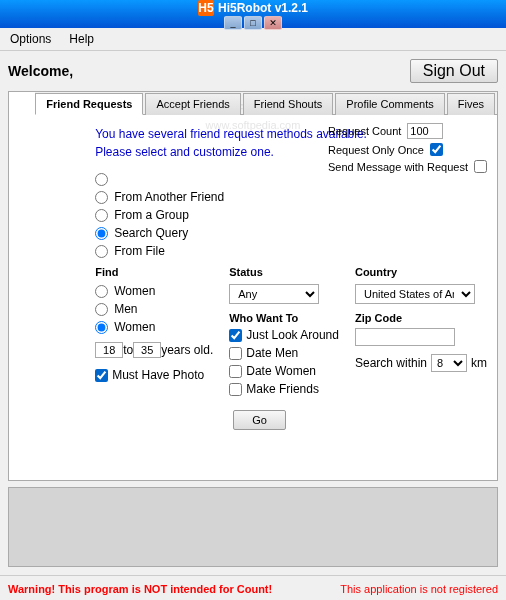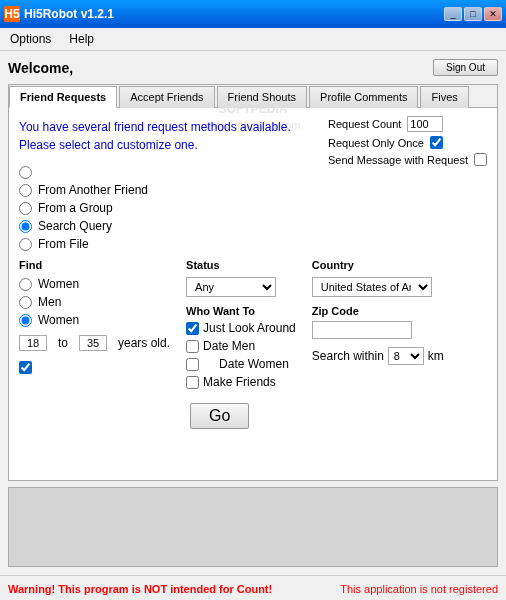--- a/index.html
+++ b/index.html
@@ -6,20 +6,21 @@
     body { width: 506px; height: 600px; background: #ece9d8; overflow: hidden; }
 
     .title-bar {
       background: linear-gradient(to bottom, #0997ff 0%, #0053d4 100%);
       height: 28px;
       display: flex;
       align-items: center;
       justify-content: space-between;
       padding: 0 4px;
       color: white;
+      flex-direction: column;
     }
     .title-bar-left {
       display: flex;
       align-items: center;
       gap: 4px;
     }
     .app-icon {
       width: 16px; height: 16px;
       background: #ff6600;
       border-radius: 2px;
@@ -78,30 +79,31 @@
       justify-content: space-between;
       align-items: center;
       margin-bottom: 8px;
     }
     .welcome-text { font-size: 14px; font-weight: bold; }
     .sign-out-btn {
       padding: 2px 12px;
       background: linear-gradient(to bottom, #f8f8f8, #ddd);
       border: 1px solid #999;
       cursor: pointer;
-      font-size: 10px;
+      font-size: 16px;
       border-radius: 2px;
     }
 
     .tabs-container {
       border: 1px solid #aaa;
       background: white;
       flex: 1;
       display: flex;
       flex-direction: column;
+      align-items: flex-end;
     }
     .tabs-row {
       display: flex;
       background: #f0f0f0;
       border-bottom: 1px solid #aaa;
     }
     .tab {
       padding: 4px 10px;
       border: 1px solid #aaa;
       border-bottom: none;
@@ -145,21 +147,21 @@
     .search-section {
       display: flex;
       gap: 16px;
       margin-top: 0;
       flex: 1;
     }
 
     .find-col { display: flex; flex-direction: column; gap: 4px; min-width: 100px; }
     .col-title { font-weight: bold; font-size: 11px; margin-bottom: 2px; }
 
-    .age-row { display: flex; align-items: center; gap: 11px; font-size: 11px; margin-top: 4px; }
+    .age-row { display: flex; align-items: center; gap: 0; font-size: 11px; margin-top: 4px; }
     .age-input {
       width: 28px; border: 1px solid #aaa; padding: 1px 2px; font-size: 11px; background: white; text-align: center;
     }
     .must-photo-row { display: flex; align-items: center; gap: 4px; font-size: 11px; margin-top: 6px; }
 
     .status-col { display: flex; flex-direction: column; gap: 4px; min-width: 100px; }
     .status-select {
       border: 1px solid #aaa;
       background: white;
       padding: 2px 4px;
@@ -184,21 +186,21 @@
     .search-within-row { display: flex; align-items: center; gap: 4px; font-size: 11px; margin-top: 4px; }
     .within-select {
       border: 1px solid #aaa; background: white; padding: 1px; font-size: 11px; width: 36px;
     }
 
     .go-btn {
       padding: 3px 18px;
       background: linear-gradient(to bottom, #f8f8f8, #ddd);
       border: 1px solid #999;
       cursor: pointer;
-      font-size: 16px;
+      font-size: 11px;
       border-radius: 2px;
       margin-top: 10px;
       align-self: flex-start;
       margin-left: 4px;
     }
 
     .preview-area {
       background: #d4d4d4;
       border: 1px solid #aaa;
       margin-top: 6px;
@@ -326,41 +328,42 @@
             <span>Women</span>
           </div>
           <div class="age-row">
             <input type="text" class="age-input" value="18" style="">
             <span>to</span>
             <input type="text" class="age-input" value="35" style="">
             <span>years old.</span>
           </div>
           <div class="must-photo-row">
             <input type="checkbox" checked="" class="checkbox-blue" style="">
+            <span>Must Have Photo</span>
           </div>
         </div>
 
         <div class="status-col">
           <div class="col-title">Status</div>
           <select class="status-select">
             <option>Any</option>
             <option>Single</option>
             <option>In a Relationship</option>
             <option>Married</option>
           </select>
           <div class="who-want-label">Who Want To</div>
           <div class="radio-row" style="gap:4px;">
             <input type="checkbox" checked="" class="checkbox-blue" style="">
             <span>Just Look Around</span>
           </div>
           <div class="radio-row" style="gap:4px;">
             <input type="checkbox" style="">
             <span>Date Men</span>
           </div>
-          <div class="radio-row" style="gap:20px;">
+          <div class="radio-row" style="gap:4px;">
             <input type="checkbox" style="">
             <span>Date Women</span>
           </div>
           <div class="radio-row" style="gap:4px;">
             <input type="checkbox" style="">
             <span>Make Friends</span>
           </div>
           <button class="go-btn">Go</button>
         </div>
 

